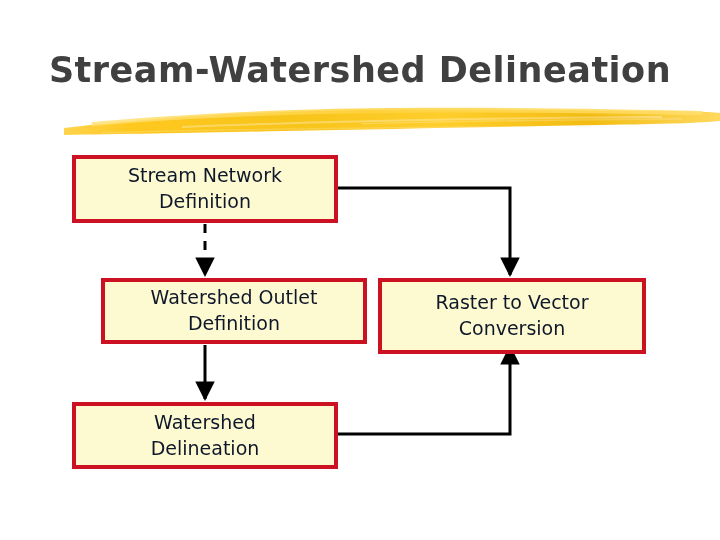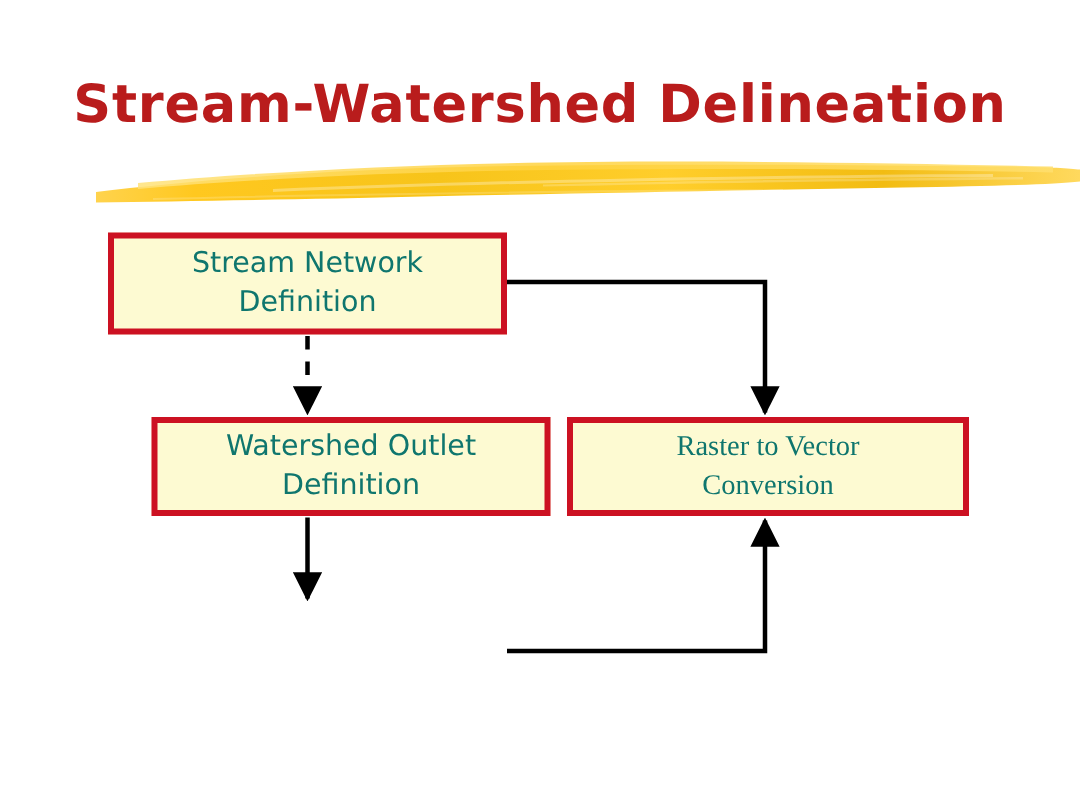--- a/index.html
+++ b/index.html
@@ -20,21 +20,21 @@
   #title-text {
     position: absolute;
     left: 0;
     top: 52px;
     width: 720px;
     text-align: center;
     font-family: "DejaVu Sans", sans-serif;
     font-size: 35px;
     font-weight: bold;
     letter-spacing: 0.5px;
-    color: #b91c1c;
+    color: #404040;
     white-space: nowrap;
     line-height: 1.05;
   }
 
   
   #title-underline {
     position: absolute;
     left: 62px;
     top: 98px;
     width: 660px;
@@ -48,33 +48,33 @@
     box-sizing: border-box;
     background: #fdfad2;
     border: 4px solid #cc1122;
     display: flex;
     align-items: center;
     justify-content: center;
     text-align: center;
     font-family: "DejaVu Sans", sans-serif;
     font-size: 19px;
     font-weight: normal;
-    color: #0f766e;
+    color: #0f172a;
     line-height: 1.35;
     padding: 0 6px;
     z-index: 3;
   }
   .flow-box .box-label {
     display: block;
     width: 100%;
   }
 
   #box-stream-network   { left: 72px;  top: 155px; width: 266px; height: 68px; }
   #box-watershed-outlet { left: 72px;  top: 278px; width: 266px; height: 66px; margin-left: 29px; }
-  #box-raster-vector    { left: 378px; top: 278px; width: 268px; height: 66px; font-family: Liberation Serif, serif; }
+  #box-raster-vector    { left: 378px; top: 278px; width: 268px; height: 76px; }
   #box-watershed-delin  { left: 72px;  top: 402px; width: 266px; height: 67px; }
 
   
   #connectors {
     position: absolute;
     left: 0;
     top: 0;
     width: 720px;
     height: 540px;
     z-index: 2;
@@ -144,14 +144,17 @@
   </div>
 
   <div class="flow-box" id="box-watershed-outlet">
     <span class="box-label">Watershed Outlet<br>Definition</span>
   </div>
 
   <div class="flow-box" id="box-raster-vector">
     <span class="box-label">Raster to Vector<br>Conversion</span>
   </div>
 
+  <div class="flow-box" id="box-watershed-delin">
+    <span class="box-label">Watershed<br>Delineation</span>
+  </div>
 
 </div>
 
 </body></html>

